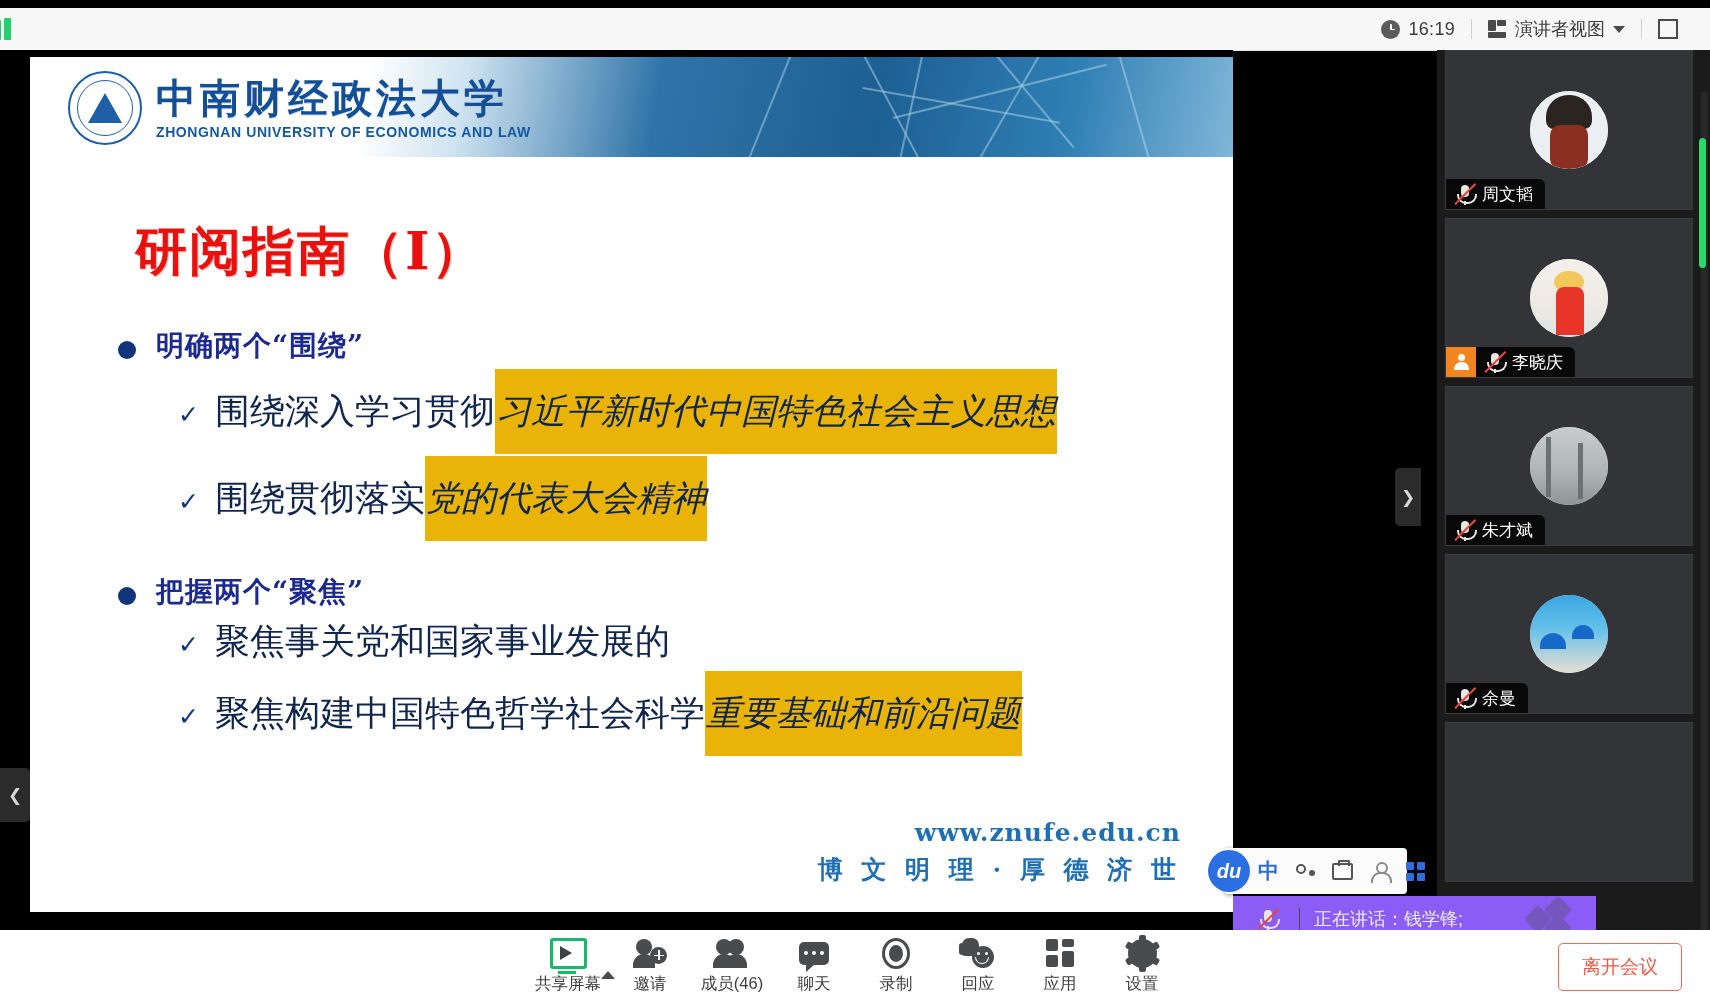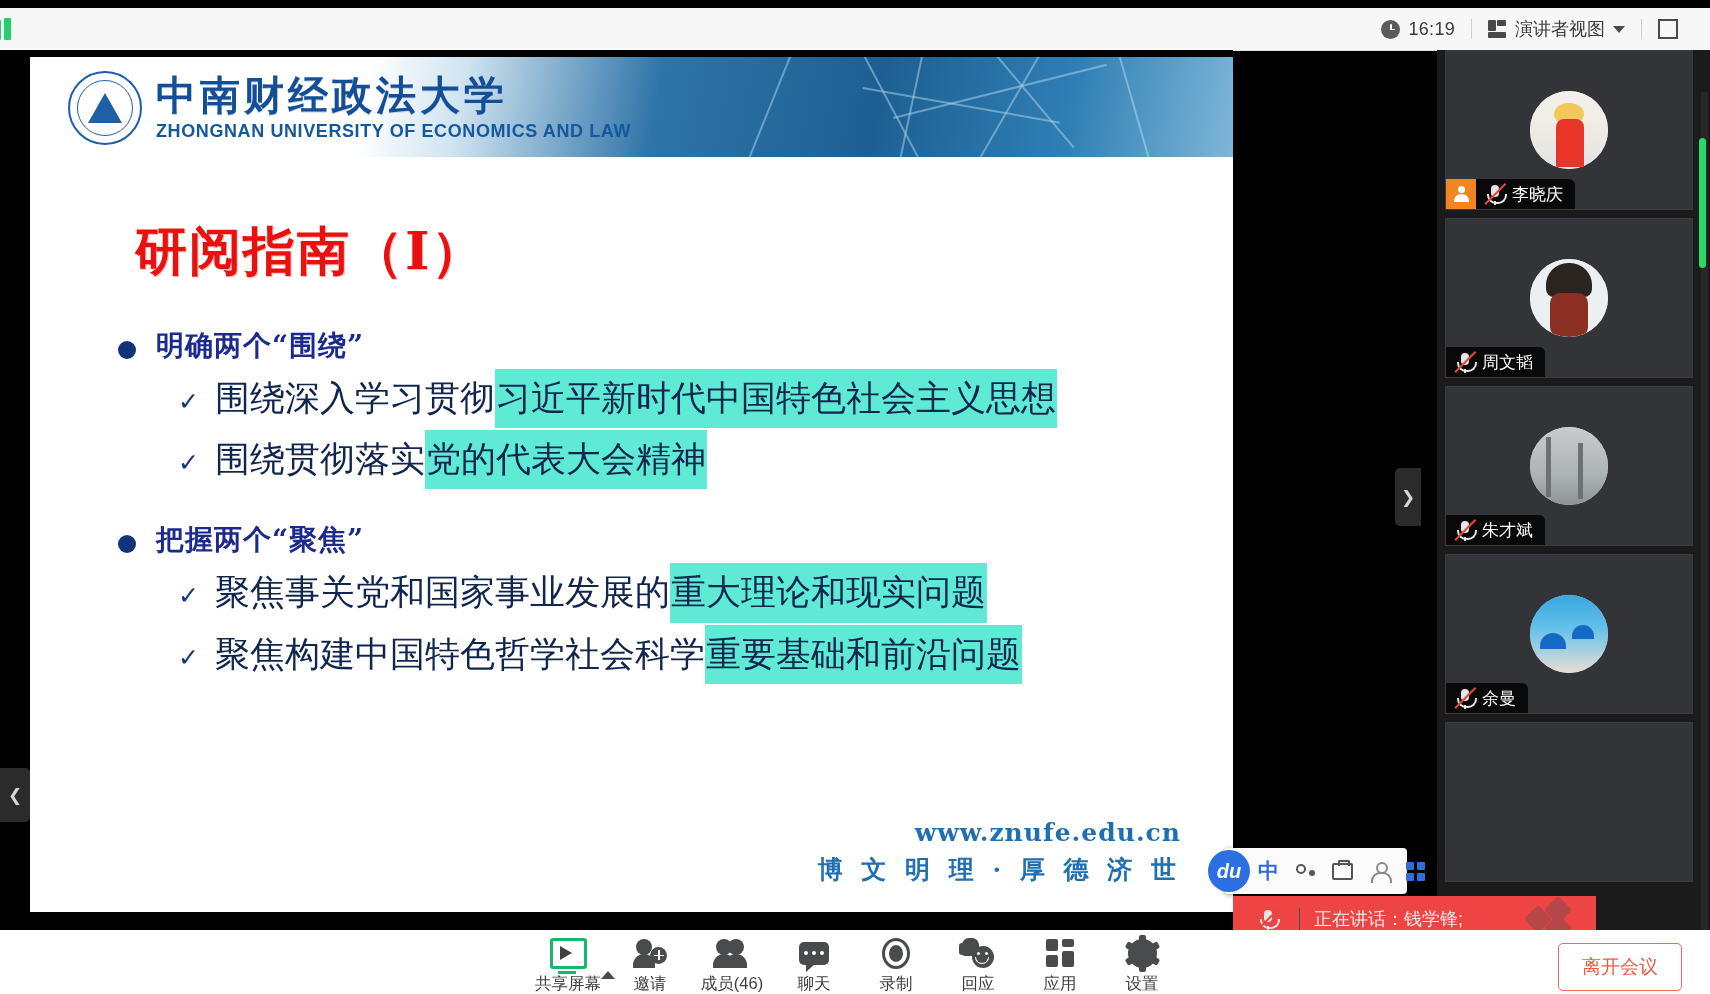--- a/index.html
+++ b/index.html
@@ -70,21 +70,21 @@
   .logo-seal:after{
     content:"";position:absolute;left:50%;top:20px;margin-left:-17px;
     width:0;height:0;border-left:17px solid transparent;border-right:17px solid transparent;border-bottom:30px solid #1e5fa8;
   }
   .logo-txt{display:flex;flex-direction:column;}
   .logo-cn{
     font-family:"DejaVu Serif","Liberation Serif",serif;
     font-size:40px;font-weight:bold;color:#144e96;letter-spacing:4px;line-height:1.05;
     text-shadow:0 1px 0 #bcd3ea;
   }
-  .logo-en{font-size:18px;font-weight:bold;color:#14589e;letter-spacing:.6px;margin-top:5px;}
+  .logo-en{font-size:14px;font-weight:bold;color:#14589e;letter-spacing:.6px;margin-top:5px;}
 
   .slide-title{
     position:absolute;left:105px;top:160px;
     font-family:"DejaVu Serif","Liberation Serif",serif;
     font-size:52px;font-weight:bold;color:#e8110d;letter-spacing:2px;
     text-shadow:1px 1px 0 #ffb3b2;
   }
   .bullets{position:absolute;left:78px;top:268px;width:1090px;}
   .b1{display:flex;align-items:flex-start;margin-bottom:2px;}
   .b1-dot{
@@ -93,21 +93,21 @@
   .b1-text{
     font-family:"DejaVu Serif","Liberation Serif",serif;
     font-size:28px;font-weight:bold;color:#1b2a8c;letter-spacing:1px;line-height:1.5;
   }
   .b2{
     display:flex;align-items:baseline;margin:2px 0 2px 70px;
     font-family:"DejaVu Serif","Liberation Serif",serif;
     font-size:35px;color:#10264f;line-height:1.52;white-space:nowrap;
   }
   .b2-check{font-size:25px;color:#12347a;margin-right:16px;}
-  .hl{background:#5eead4;padding:3px 1px;}
+  .hl{background:#eab308;padding:16px 1px;font-style:italic;}
   .group-gap{height:28px;}
 
   .slide-footer{position:absolute;right:52px;bottom:26px;text-align:right;}
   .site-url{
     font-family:"DejaVu Serif","Liberation Serif",serif;
     font-size:25px;font-weight:bold;color:#1f6fb2;letter-spacing:1px;
   }
   .motto{
     font-family:"DejaVu Serif","Liberation Serif",serif;
     font-size:25px;font-weight:bold;color:#1f6fb2;letter-spacing:5px;margin-top:6px;
@@ -208,21 +208,21 @@
   .ico-user:before{content:"";position:absolute;left:7px;top:1px;width:8px;height:8px;border-radius:50%;border:2px solid #8a8a8a;}
   .ico-user:after{content:"";position:absolute;left:2px;top:11px;width:17px;height:9px;border:2px solid #8a8a8a;border-bottom:none;border-radius:9px 9px 0 0;}
   .ico-grid i{position:absolute;width:8px;height:8px;background:#2f6ddb;border-radius:1px;}
   .ico-grid i:nth-child(1){left:0;top:1px;}
   .ico-grid i:nth-child(2){left:11px;top:1px;}
   .ico-grid i:nth-child(3){left:0;top:12px;}
   .ico-grid i:nth-child(4){left:11px;top:12px;}
 
   
   .speaking{
-    position:absolute;left:1233px;top:888px;width:363px;height:46px;background:#ef4444;
+    position:absolute;left:1233px;top:888px;width:363px;height:46px;background:#8b5cf6;
     display:flex;align-items:center;gap:14px;padding-left:16px;box-sizing:border-box;overflow:hidden;
   }
   .speaking .sep{width:1px;height:22px;background:#4a4c50;}
   .speaking-txt{color:#ededed;font-size:18px;white-space:nowrap;}
   .speaking-deco{position:absolute;right:22px;top:4px;width:46px;height:38px;opacity:.35;}
   .speaking-deco i{position:absolute;width:20px;height:20px;background:#4b4d52;transform:rotate(45deg);border-radius:3px;}
   .speaking-deco i:nth-child(1){left:0;top:9px;}
   .speaking-deco i:nth-child(2){left:20px;top:0;}
   .speaking-deco i:nth-child(3){left:20px;top:18px;}
 
@@ -370,21 +370,20 @@
 
         <div class="group-gap"></div>
 
         <div class="b1">
           <span class="b1-dot"></span>
           <span class="b1-text">把握两个“聚焦”</span>
         </div>
         <div class="b2">
           <span class="b2-check">✓</span>
           <span>聚焦事关党和国家事业发展的</span>
-          <span class="hl">重大理论和现实问题</span>
         </div>
         <div class="b2">
           <span class="b2-check">✓</span>
           <span>聚焦构建中国特色哲学社会科学</span>
           <span class="hl">重要基础和前沿问题</span>
         </div>
       </div>
 
       <div class="slide-footer">
         <div class="site-url">www.znufe.edu.cn</div>
@@ -399,51 +398,51 @@
 
   <div class="panel-collapse">
     <span>❯</span>
   </div>
 
   <div class="gallery">
     <div class="panel-scroll-track">
       <div class="panel-scroll"></div>
     </div>
 
-
-    <div class="tile">
-      <div class="avatar">
-          <div class="av-a"></div>
-        </div>
-      <div class="namebar">
-        <span class="host-badge">
-            <span class="host-glyph"></span>
-          </span>
-        <span class="mic-icon muted">
-          <span class="cap"></span>
-            <span class="arc"></span>
-            <span class="stem"></span>
-            <span class="slash"></span>
-        </span>
-        <span class="name-txt">李晓庆</span>
-      </div>
-    </div>
 
     <div class="tile">
       <div class="avatar">
           <div class="av-b"></div>
         </div>
       <div class="namebar">
         <span class="mic-icon muted">
           <span class="cap"></span>
             <span class="arc"></span>
             <span class="stem"></span>
             <span class="slash"></span>
         </span>
         <span class="name-txt">周文韬</span>
+      </div>
+    </div>
+
+    <div class="tile">
+      <div class="avatar">
+          <div class="av-a"></div>
+        </div>
+      <div class="namebar">
+        <span class="host-badge">
+            <span class="host-glyph"></span>
+          </span>
+        <span class="mic-icon muted">
+          <span class="cap"></span>
+            <span class="arc"></span>
+            <span class="stem"></span>
+            <span class="slash"></span>
+        </span>
+        <span class="name-txt">李晓庆</span>
       </div>
     </div>
 
     <div class="tile">
       <div class="avatar">
           <div class="av-d"></div>
         </div>
       <div class="namebar">
         <span class="mic-icon muted">
           <span class="cap"></span>

